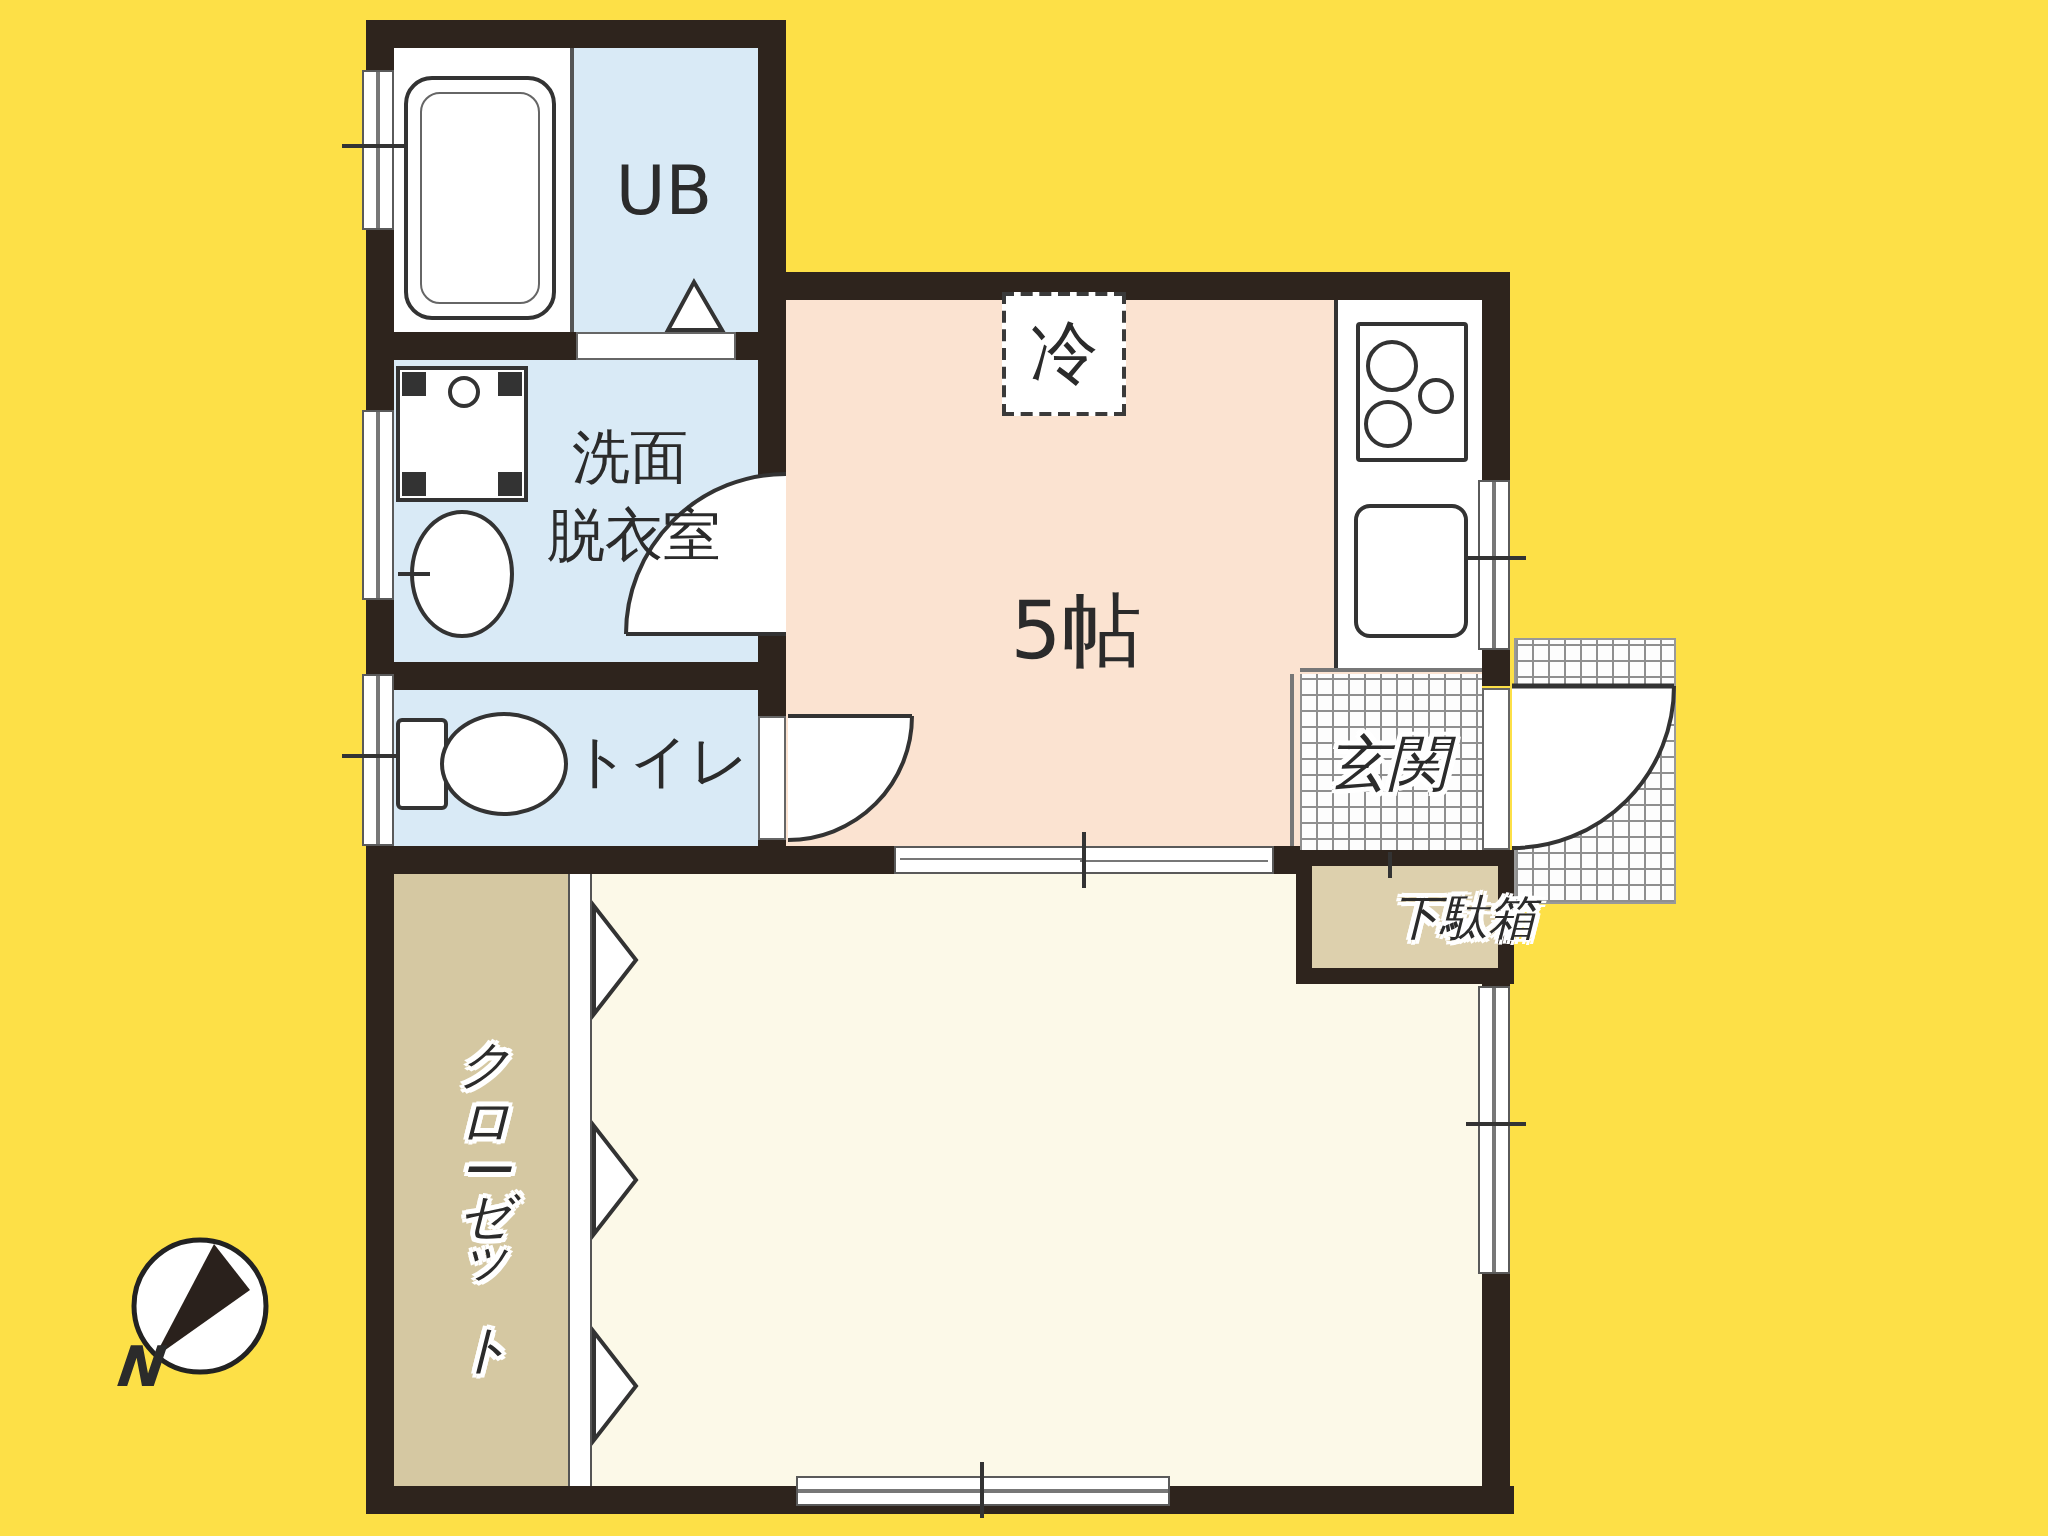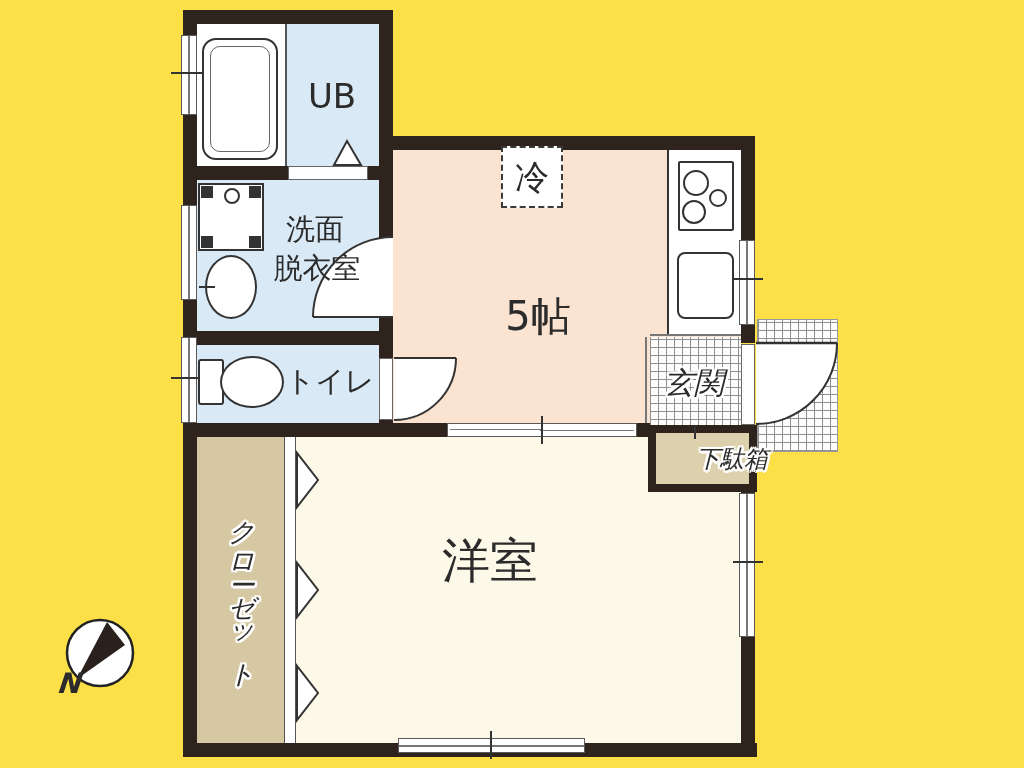--- a/index.html
+++ b/index.html
@@ -138,16 +138,15 @@
 
   <div class="lbl" style="left:332px;top:96px;font-size:34px;">UB</div>
   <div class="lbl" style="left:315px;top:229px;font-size:29px;text-align:center;">洗面</div>
   <div class="lbl" style="left:317px;top:268px;font-size:29px;">脱衣室</div>
   <div class="lbl" style="left:330px;top:381px;font-size:29px;">トイレ</div>
   <div class="lbl" style="left:532px;top:177px;font-size:34px;">冷</div>
   <div class="lbl" style="left:538px;top:316px;font-size:40px;">5帖</div>
   <div class="lbl halo" style="left:694px;top:383px;font-size:30px;">玄関</div>
   <div class="lbl halo" style="left:701px;top:459px;font-size:24px;margin-left:31px;">下駄箱</div>
   <div class="lbl halo vert" style="left:242px;top:591px;font-size:26px;">クローゼット</div>
-  <div class="lbl" style="left:490px;top:560px;font-size:48px;">洋室</div>
   <div class="lbl" style="left:71px;top:684px;font-size:28px;font-style:italic;font-weight:bold;transform:translate(-50%,-50%) skewX(-8deg);">N</div>
 
 </div>
 
 </body></html>

